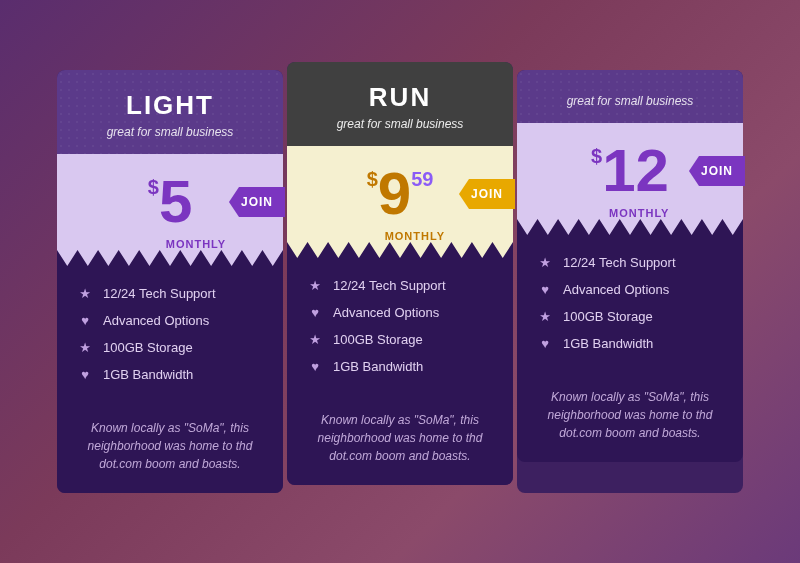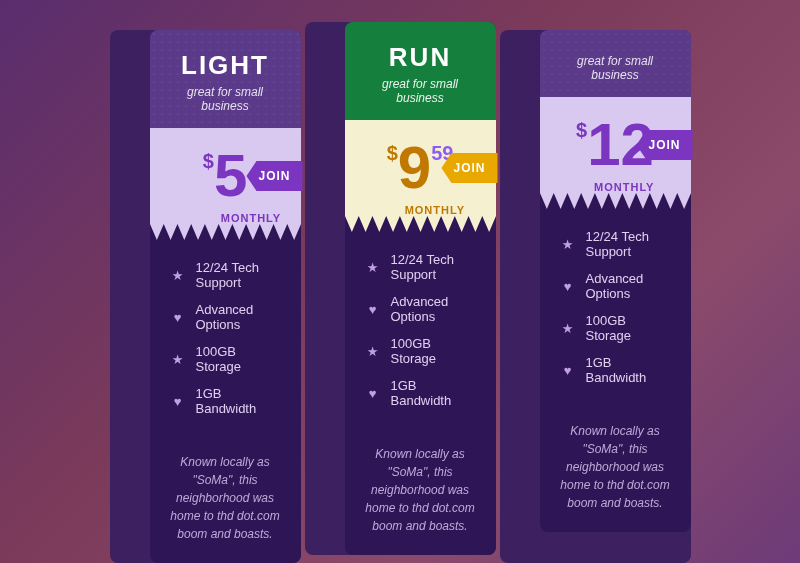--- a/index.html
+++ b/index.html
@@ -14,25 +14,24 @@
     }
 
     .pricing-container {
       display: flex;
       gap: 0;
       align-items: stretch;
       padding: 30px;
     }
 
     .plan-card {
-      width: 191px;
+      width: 226px;
       border-radius: 8px;
       overflow: visible;
       position: relative;
-      padding-left: 40px;
     }
 
     .plan-card.light {
       background: #3d2060;
       margin-right: 4px;
     }
     .plan-card.run {
       background: #3d2060;
       margin-right: 4px;
       transform: translateY(-8px);
@@ -46,21 +45,21 @@
       text-align: center;
       border-radius: 8px 8px 0 0;
     }
 
     .plan-header.light-header {
       background: #5b3a8a;
       background-image: radial-gradient(circle at 50% 50%, rgba(255,255,255,0.05) 1px, transparent 1px);
       background-size: 8px 8px;
     }
     .plan-header.run-header {
-      background: #15803d;
+      background: #404040;
     }
     .plan-header.fly-header {
       background: #5b3a8a;
       background-image: radial-gradient(circle at 50% 50%, rgba(255,255,255,0.05) 1px, transparent 1px);
       background-size: 8px 8px;
     }
 
     .plan-name {
       font-size: 26px;
       font-weight: 900;

